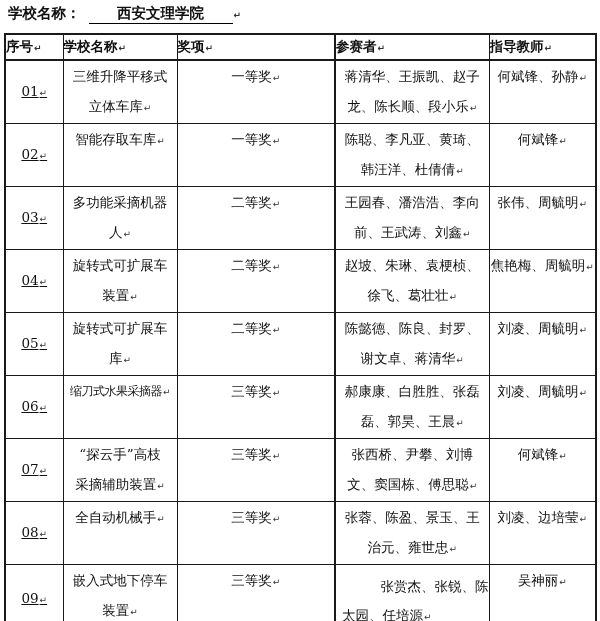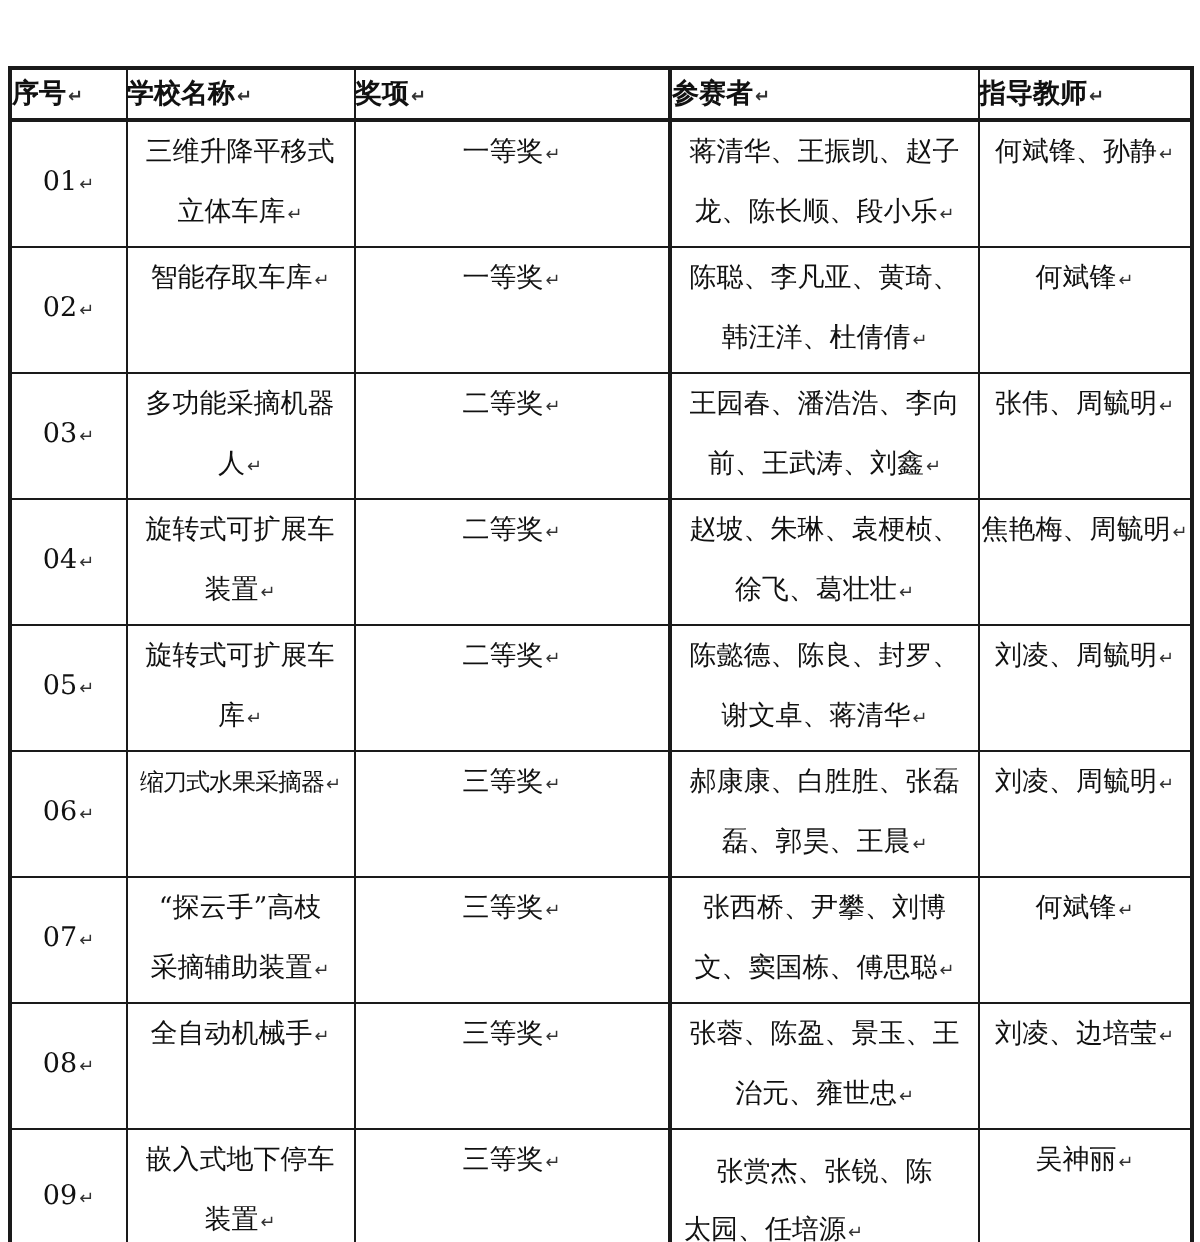--- a/index.html
+++ b/index.html
@@ -55,49 +55,53 @@
     border-bottom: 2px solid #1a1a1a;
   }
   .c-award { border-right: 2px solid #1a1a1a; border-radius: 11px; }
   tbody tr { height: 61px; }
   tbody tr:last-child { height: 66px; }
   td { vertical-align: top; margin-top: 36px; }
   td.c-no {
     vertical-align: middle;
     text-align: center;
     font-size: 12.5px;
+    text-decoration: underline;
   }
   .line {
     line-height: 30px;
     font-size: 13.5px;
     text-align: center;
     white-space: nowrap;
   }
   td.small .line {
     font-size: 12px;
     letter-spacing: -0.5px;
   }
   td.offset { padding-top: 7px; }
-  td.offset .line { line-height: 29px; }
+  td.offset .line { line-height: 29px; text-align: right; }
   .left2 {
     text-align: left !important;
     padding-left: 6px;
   }
   .pmark {
     font-family: "DejaVu Sans", sans-serif;
     font-size: 9px;
     color: #333333;
     margin-left: 1px;
   }
 </style>
 </head>
 <body>
 
 <div class="page">
 
+  <div class="title-line">
+    <span>学校名称：</span><span class="underline"><span>西安文理学院</span></span><span class="pmark">↵</span>
+  </div>
 
   <table class="results">
     <colgroup>
       <col style="width:58px">
       <col style="width:114px">
       <col style="width:158px">
       <col style="width:154px">
       <col style="width:107px">
     </colgroup>
     <thead>

